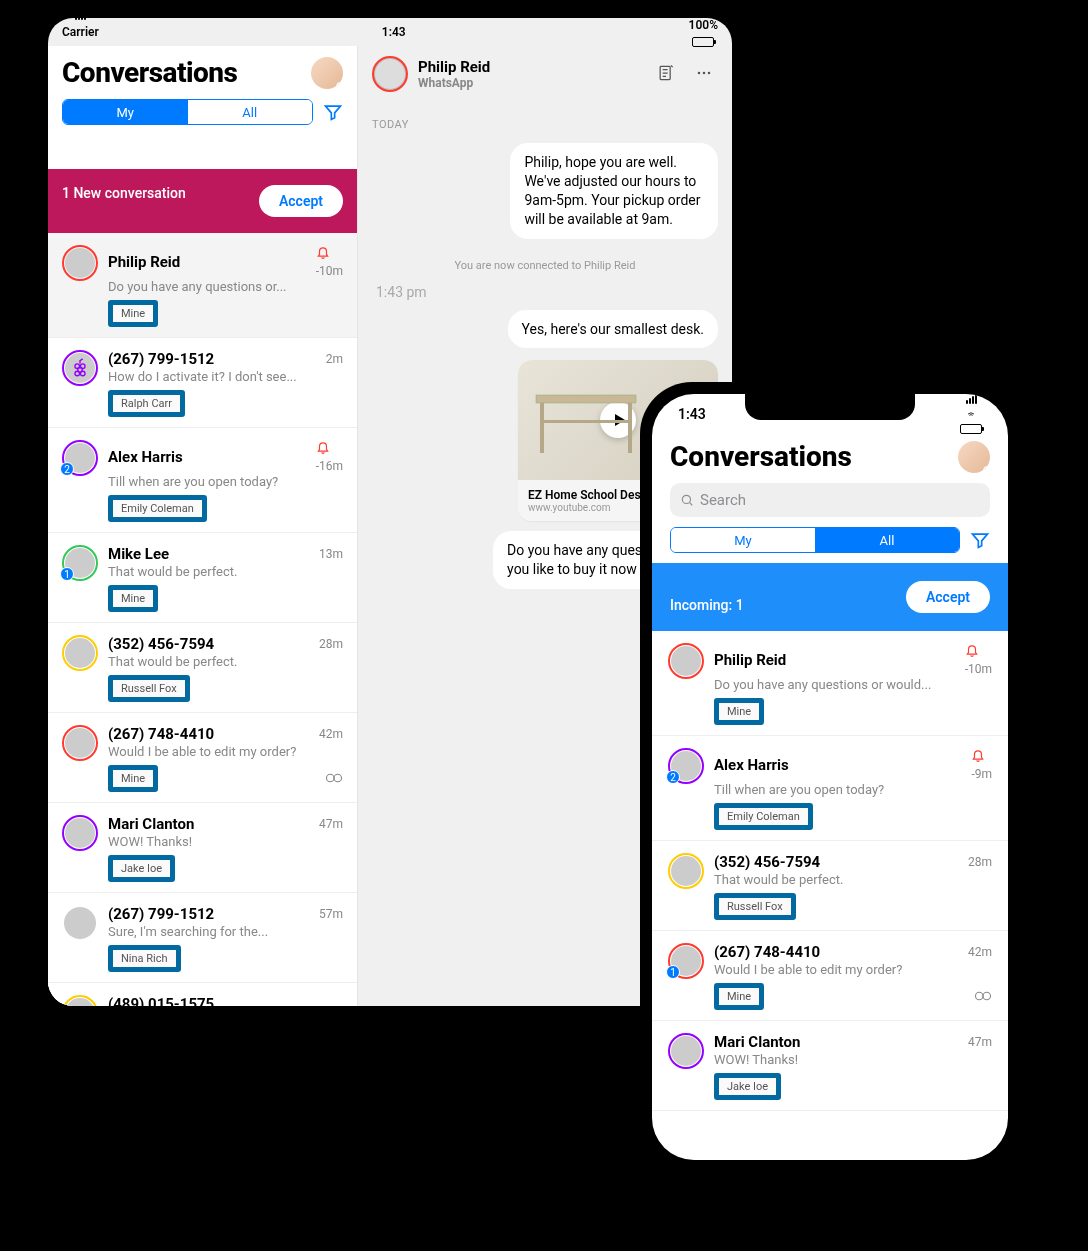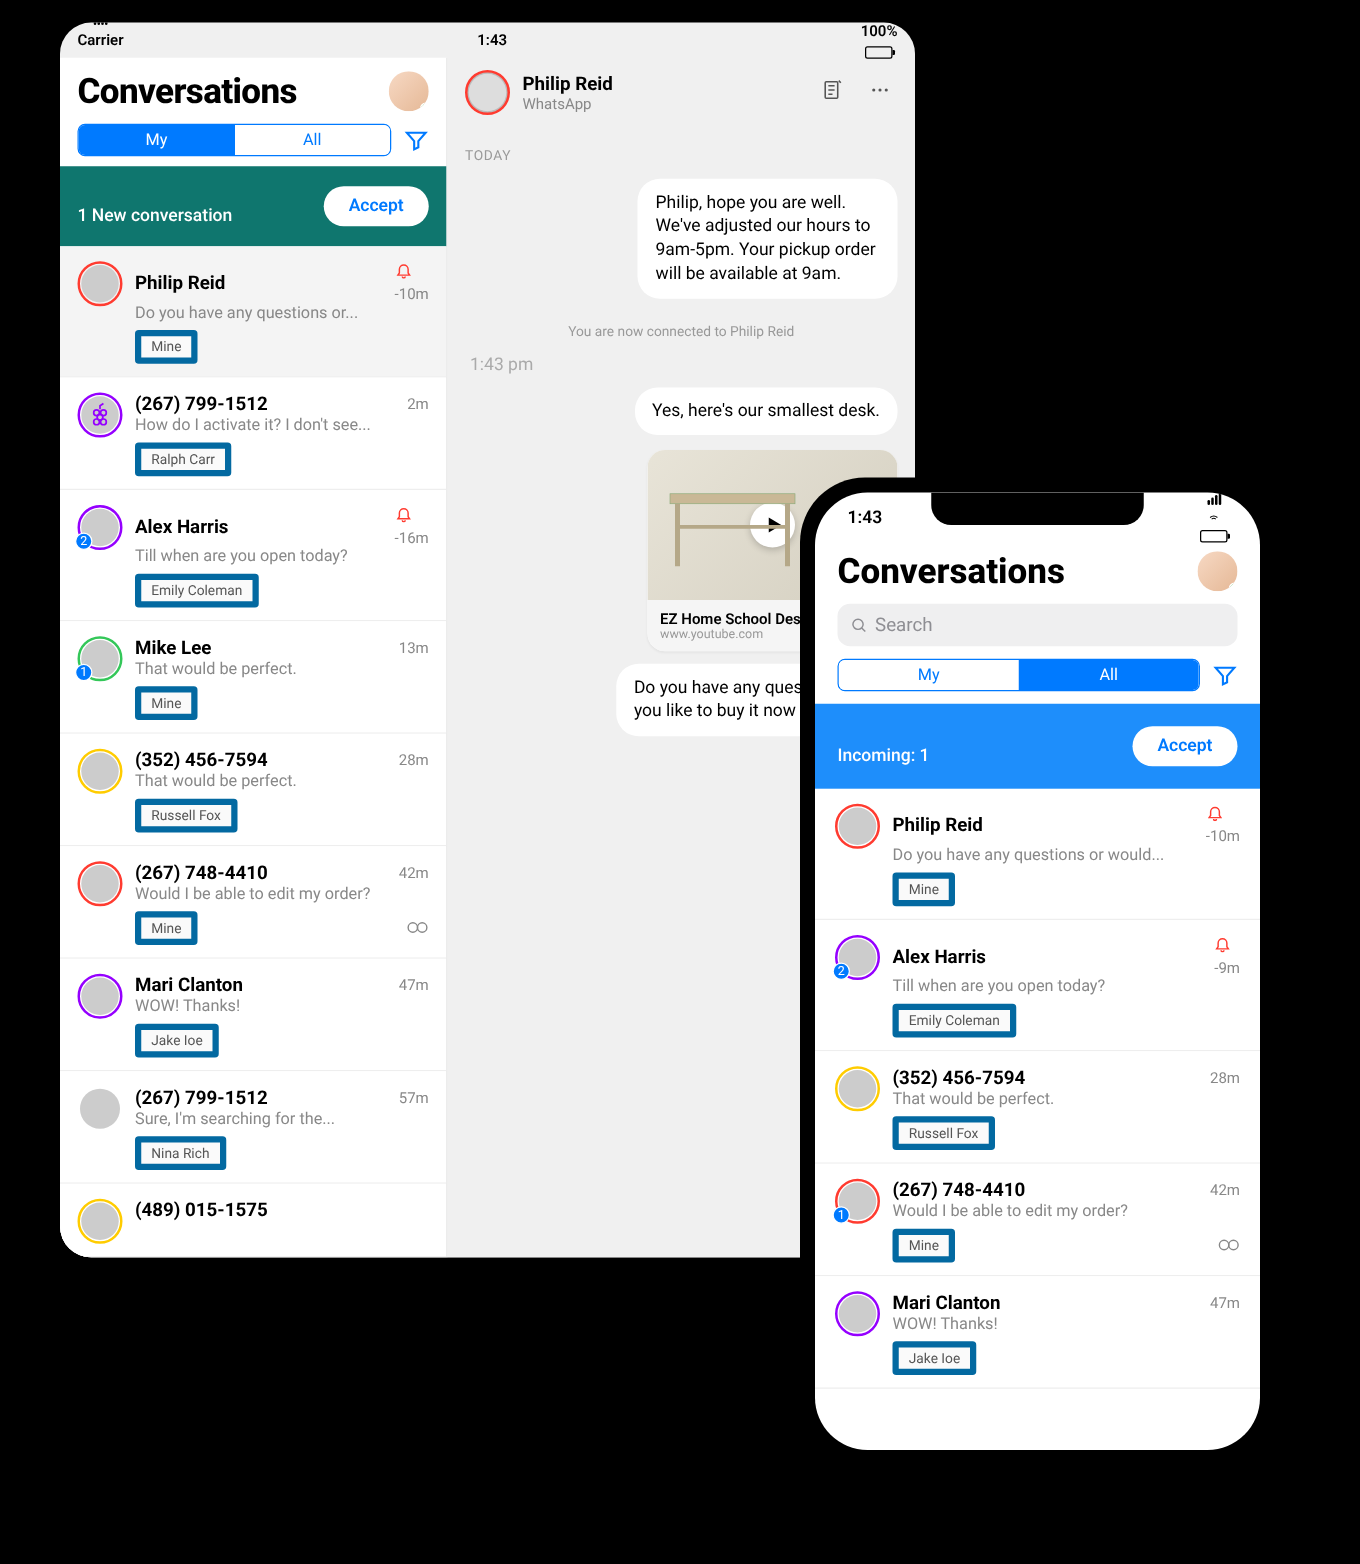--- a/index.html
+++ b/index.html
@@ -28,21 +28,21 @@
   .avatar-img { width:100%; height:100%; }
 
   .seg-row { display:flex; align-items:center; gap:10px; margin-top:10px; }
   .segmented { flex:1; display:flex; border:1px solid #007aff; border-radius:6px; overflow:hidden; height:26px; }
   .seg-btn { flex:1; font-size:13px; color:#007aff; background:#fff; border:none; cursor:pointer; }
   .seg-btn.active { background:#007aff; color:#fff; }
   .segmented.inverted .seg-btn { background:#007aff; color:#fff; }
   .segmented.inverted .seg-btn.active { background:#fff; color:#007aff; }
   .filter-icon { width:20px; height:20px; color:#007aff; }
 
-  .banner { background:#0f766e; color:#fff; padding: 16px 14px; display:flex; align-items:flex-end; justify-content:space-between; }
+  .banner { background:#be185d; color:#fff; padding: 16px 14px; display:flex; align-items:flex-start; justify-content:space-between;margin-top:36px; }
   .banner-text { font-size:14px; font-weight:500; }
   .accept-btn { background:#fff; color:#007aff; border:none; border-radius:18px; padding:8px 20px; font-size:14px; font-weight:600; cursor:pointer; }
 
   .conv-list { flex:1; overflow-y:auto; }
   .conv-item { padding:12px 14px 10px 14px; border-bottom:1px solid #eee; display:flex; gap:10px; background:#fff; cursor:pointer; }
   .conv-item.selected { background:#f4f4f4; }
   .conv-avatar { width:36px; height:36px; border-radius:50%; flex-shrink:0; position:relative; border:2px solid transparent; }
   .conv-avatar.ring-red { border-color:#ff3b30; padding:1px; }
   .conv-avatar.ring-green { border-color:#34c759; padding:1px; }
   .conv-avatar.ring-yellow { border-color:#fc0; padding:1px; }
@@ -58,21 +58,21 @@
   .conv-row3 { margin-top:6px; display:flex; align-items:center; justify-content:space-between; gap:6px; }
   .agent-chip { font-size:11px; color:#555; border:5px solid #0369a1; background:#fafafa; padding:2px 8px; border-radius:3px; }
   .merge-icon { width:18px; height:12px; }
 
   .chat-pane { flex:1; background:#f0f0f0; display:flex; flex-direction:column; }
   .chat-header { display:flex; align-items:center; padding:10px 14px; gap:10px; }
   .chat-header .avatar { width:36px; height:36px; border:2px solid #ff3b30; padding:1px; }
   .chat-header .avatar .inner { width:100%; height:100%; border-radius:50%; background:#ddd; }
   .chat-titlebox { flex:1; }
   .chat-name { font-size:15px; font-weight:700; }
-  .chat-sub { font-size:12px; color:#888; }
+  .chat-sub { font-size:12px; color:#888;font-weight:bold; }
   .icon-btn { background:none; border:none; cursor:pointer; padding:4px; color:#555; }
   .chat-body { flex:1; overflow-y:auto; padding:10px 14px; display:flex; flex-direction:column; }
   .day-label { text-align:left; font-size:11px; color:#999; letter-spacing:0.5px; margin:6px 0 12px; }
   .system-msg { text-align:center; font-size:11px; color:#999; margin:8px 0; }
   .bubble { max-width:70%; border-radius:18px; padding:10px 14px; font-size:14px; line-height:1.35; margin-bottom:2px; }
   .bubble.in { background:#fff; align-self:flex-start; color:#000; }
   .bubble.out { background:#5e5ce6; color:#fff; align-self:flex-start; margin-left:0; }
   .msg-group { display:flex; flex-direction:column; margin-bottom:10px; }
   .msg-group.right { align-items:flex-end; }
   .msg-time { font-size:14px; color:#aaa; margin-top:4px; padding:0 4px; }

